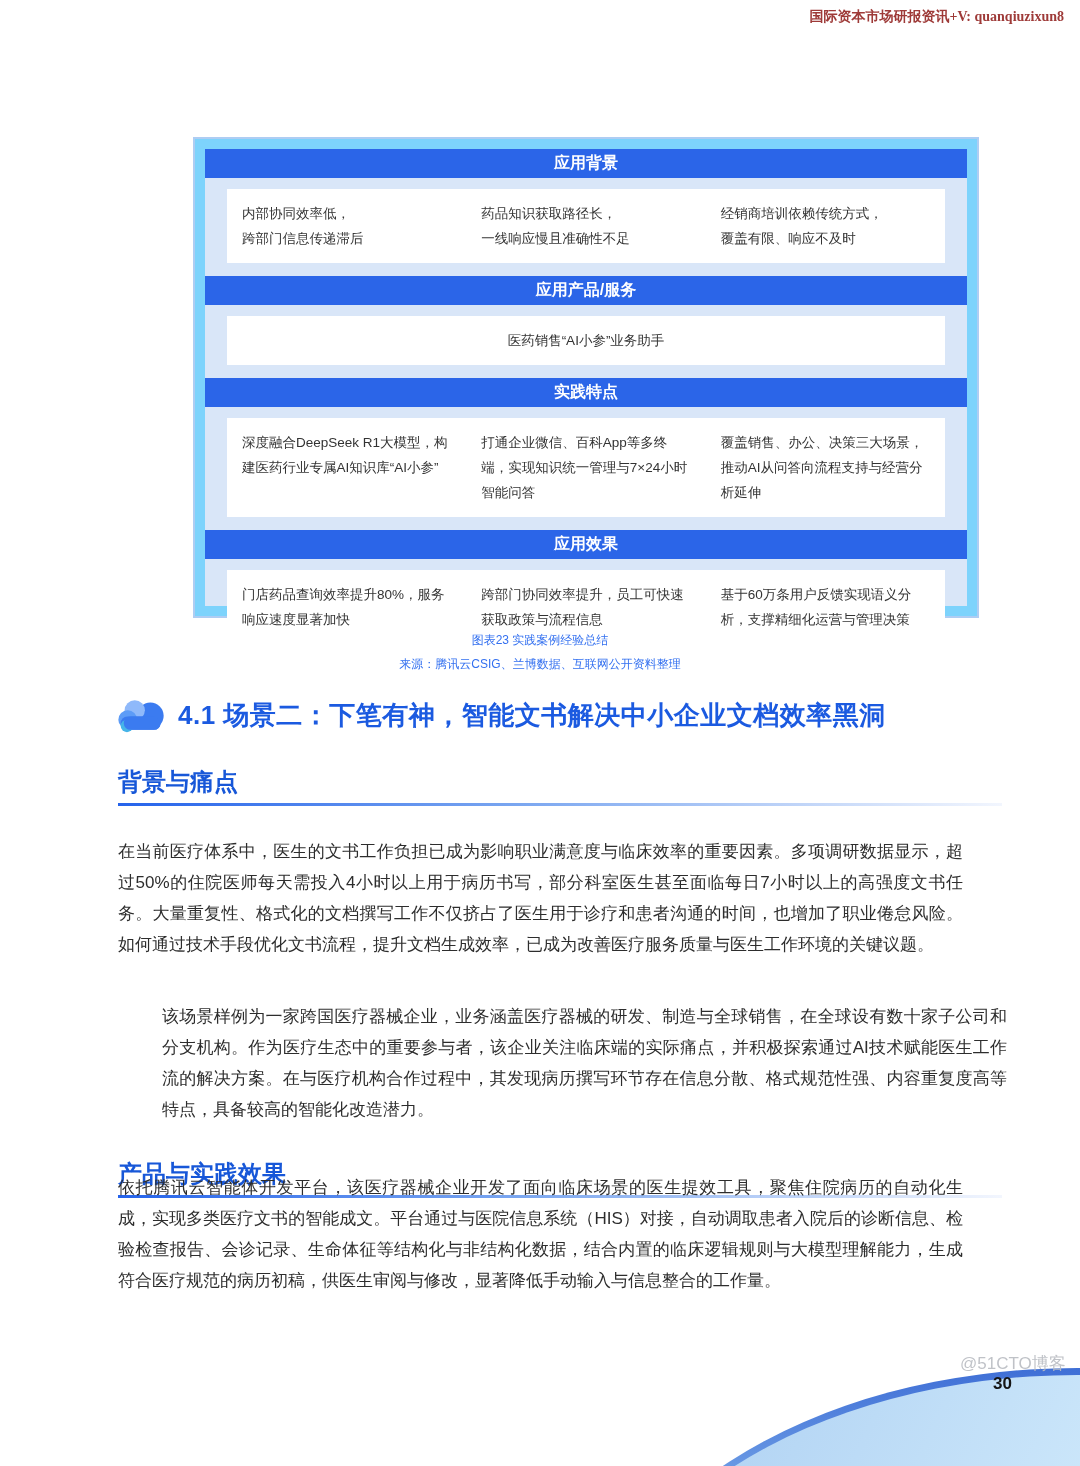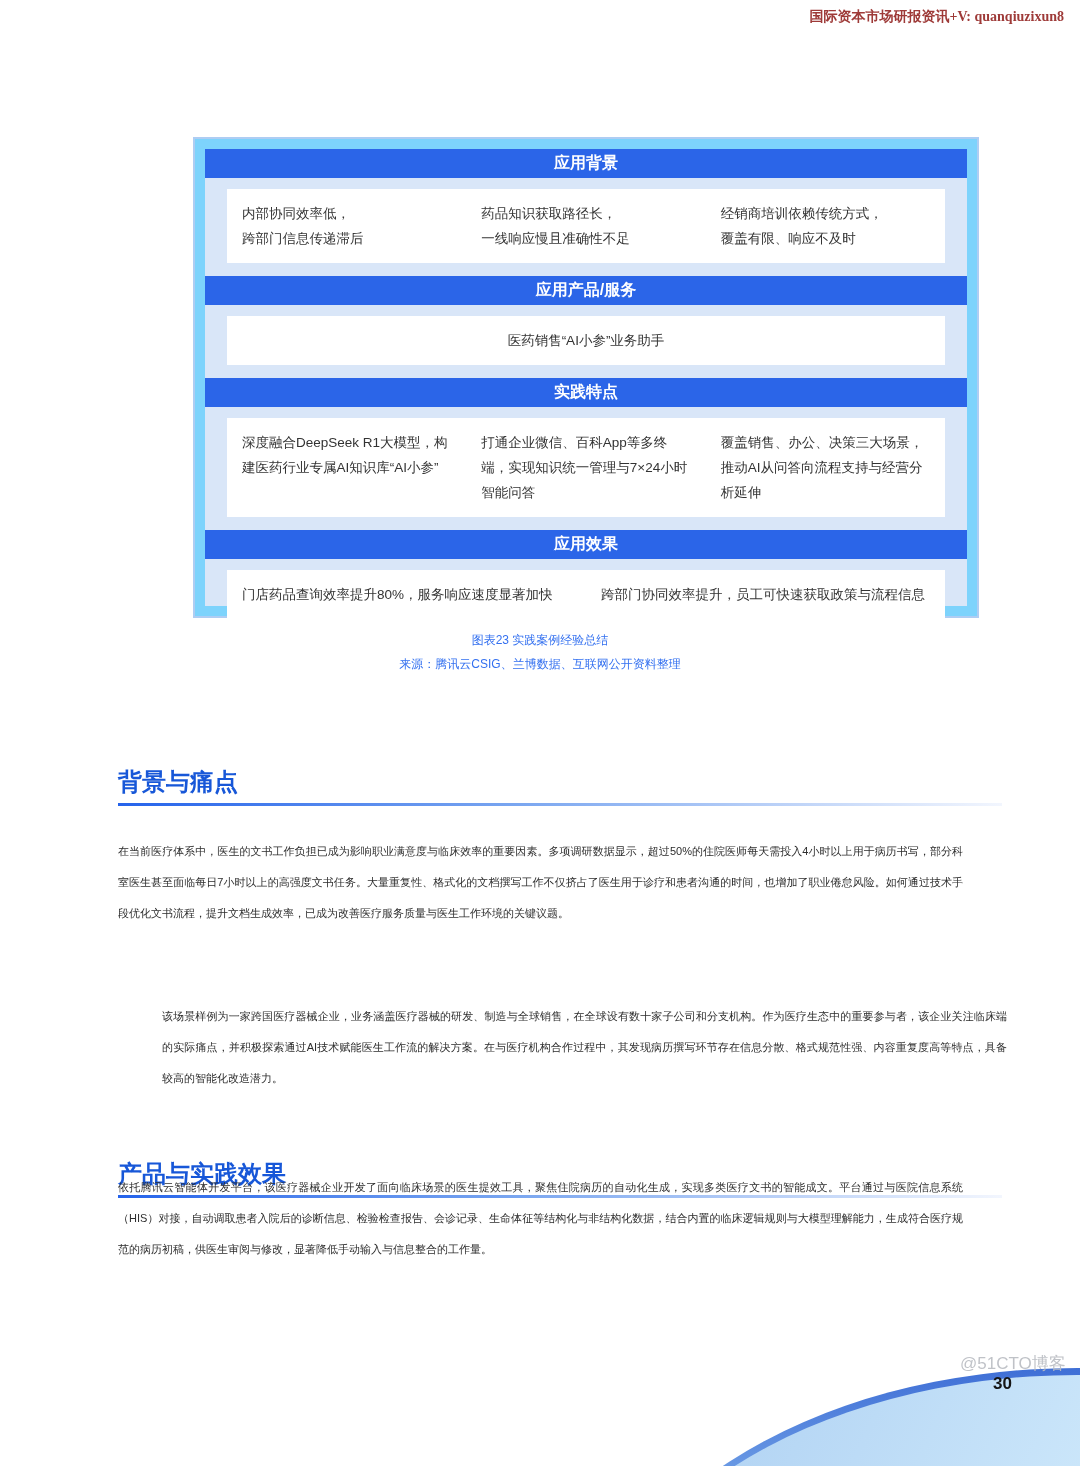--- a/index.html
+++ b/index.html
@@ -30,21 +30,21 @@
   .sec-title { position:absolute; left:116px; top:694px; display:flex; align-items:center; gap:12px; }
   .sec-title .txt { color:#1b5ae0; font-size:26px; font-weight:bold; letter-spacing:0.5px; }
   .cloud { width:50px; height:42px; flex:0 0 auto; }
 
   
   .sub-h { position:absolute; left:118px; color:#1757d8; font-size:24px; font-weight:bold; }
   .h-rule { position:absolute; left:118px; width:884px; height:3px;
             background:linear-gradient(to right,#2563eb 0%, #7aa6f0 45%, rgba(37,99,235,0.06) 100%); }
 
   
-  .para { position:absolute; left:118px; width:845px; font-size:11px; line-height:31px;
+  .para { position:absolute; left:118px; width:845px; font-size:17px; line-height:31px;
           color:#2d2d2d; text-align:justify; }
 
   
   .dome-rim  { position:absolute; left:585px; top:1368px; width:985px; height:640px; border-radius:50%;
                background:linear-gradient(to bottom,#3f6fd6 0%,#6f9fe6 18%,#9cc4f2 45%); }
   .dome-fill { position:absolute; left:590px; top:1375px; width:975px; height:630px; border-radius:50%;
                background:linear-gradient(115deg,#a9cdf1 0%,#cfe9fb 48%,#bfe2f9 75%,#a9d2f3 100%); }
 
   .page-num { position:absolute; left:993px; top:1374px; font-size:17px; font-weight:600; color:#151515; }
   .foot-mark{ position:absolute; left:960px; top:1352px; font-size:17px; color:#b9bcc2; opacity:0.9; }
@@ -78,28 +78,40 @@
       <div class="cards cards-3">
         <div class="card">深度融合DeepSeek R1大模型，构建医药行业专属AI知识库“AI小参”</div>
         <div class="card">打通企业微信、百科App等多终端，实现知识统一管理与7×24小时智能问答</div>
         <div class="card">覆盖销售、办公、决策三大场景，推动AI从问答向流程支持与经营分析延伸</div>
       </div>
 
       <div class="bar">应用效果</div>
       <div class="cards cards-3">
         <div class="card">门店药品查询效率提升80%，服务响应速度显著加快</div>
         <div class="card">跨部门协同效率提升，员工可快速获取政策与流程信息</div>
+        <div class="card">基于60万条用户反馈实现语义分析，支撑精细化运营与管理决策</div>
       </div>
 
     </div>
   </div>
 
   <div class="cap cap-title">图表23 实践案例经验总结</div>
   <div class="cap cap-source">来源：腾讯云CSIG、兰博数据、互联网公开资料整理</div>
 
+  <div class="sec-title">
+    <svg class="cloud" viewBox="0 0 64 52" aria-hidden="true">
+      <circle cx="44" cy="27" r="17" fill="#3b7bf0"></circle>
+      <circle cx="24" cy="20" r="13" fill="#8fb9fa"></circle>
+      <circle cx="15" cy="32" r="12" fill="#5d9cf7"></circle>
+      <rect x="6" y="28" width="51" height="17" rx="8.5" fill="#3b7bf0"></rect>
+      <circle cx="14" cy="40" r="8" fill="#46b4e8"></circle>
+      <rect x="10" y="28" width="47" height="17" rx="8.5" fill="#3b7bf0"></rect>
+    </svg>
+    <span class="txt">4.1 场景二：下笔有神，智能文书解决中小企业文档效率黑洞</span>
+  </div>
 
   <div class="sub-h" style="top:766px;">背景与痛点</div>
   <div class="h-rule" style="top:803px;"></div>
   <div class="para" style="top:836px;">在当前医疗体系中，医生的文书工作负担已成为影响职业满意度与临床效率的重要因素。多项调研数据显示，超过50%的住院医师每天需投入4小时以上用于病历书写，部分科室医生甚至面临每日7小时以上的高强度文书任务。大量重复性、格式化的文档撰写工作不仅挤占了医生用于诊疗和患者沟通的时间，也增加了职业倦怠风险。如何通过技术手段优化文书流程，提升文档生成效率，已成为改善医疗服务质量与医生工作环境的关键议题。</div>
   <div class="para" style="top:1001px;margin-left:44px;">该场景样例为一家跨国医疗器械企业，业务涵盖医疗器械的研发、制造与全球销售，在全球设有数十家子公司和分支机构。作为医疗生态中的重要参与者，该企业关注临床端的实际痛点，并积极探索通过AI技术赋能医生工作流的解决方案。在与医疗机构合作过程中，其发现病历撰写环节存在信息分散、格式规范性强、内容重复度高等特点，具备较高的智能化改造潜力。</div>
 
   <div class="sub-h" style="top:1158px;">产品与实践效果</div>
   <div class="h-rule" style="top:1195px;"></div>
   <div class="para" style="top:1172px;">依托腾讯云智能体开发平台，该医疗器械企业开发了面向临床场景的医生提效工具，聚焦住院病历的自动化生成，实现多类医疗文书的智能成文。平台通过与医院信息系统（HIS）对接，自动调取患者入院后的诊断信息、检验检查报告、会诊记录、生命体征等结构化与非结构化数据，结合内置的临床逻辑规则与大模型理解能力，生成符合医疗规范的病历初稿，供医生审阅与修改，显著降低手动输入与信息整合的工作量。</div>
 

